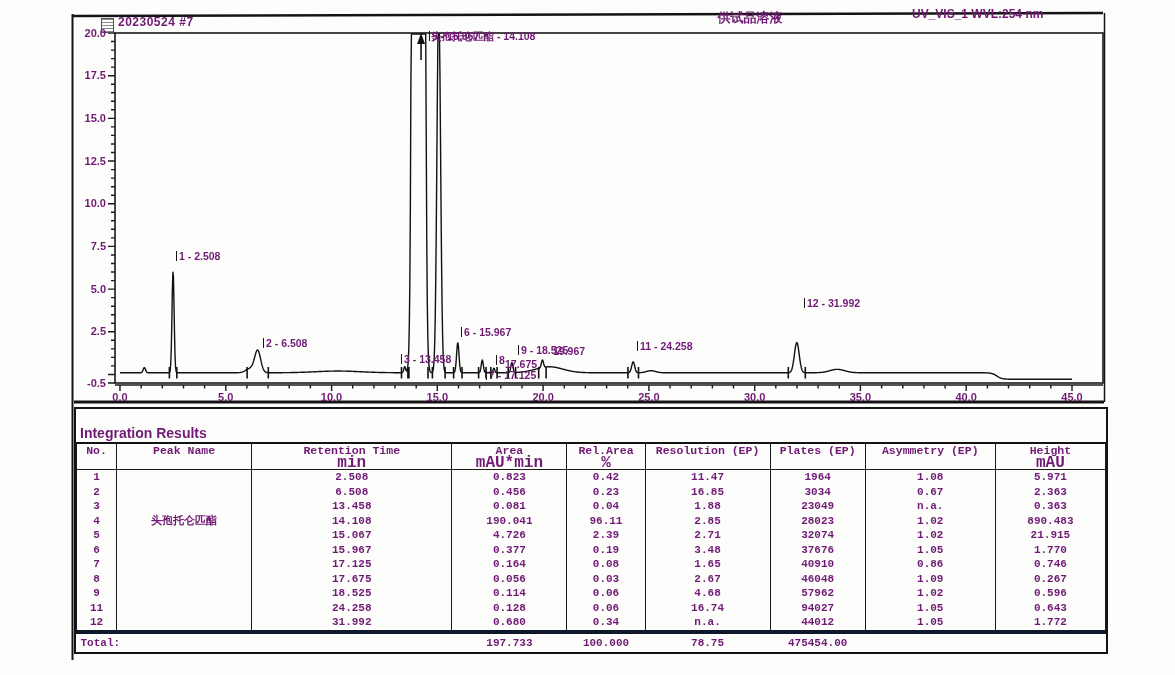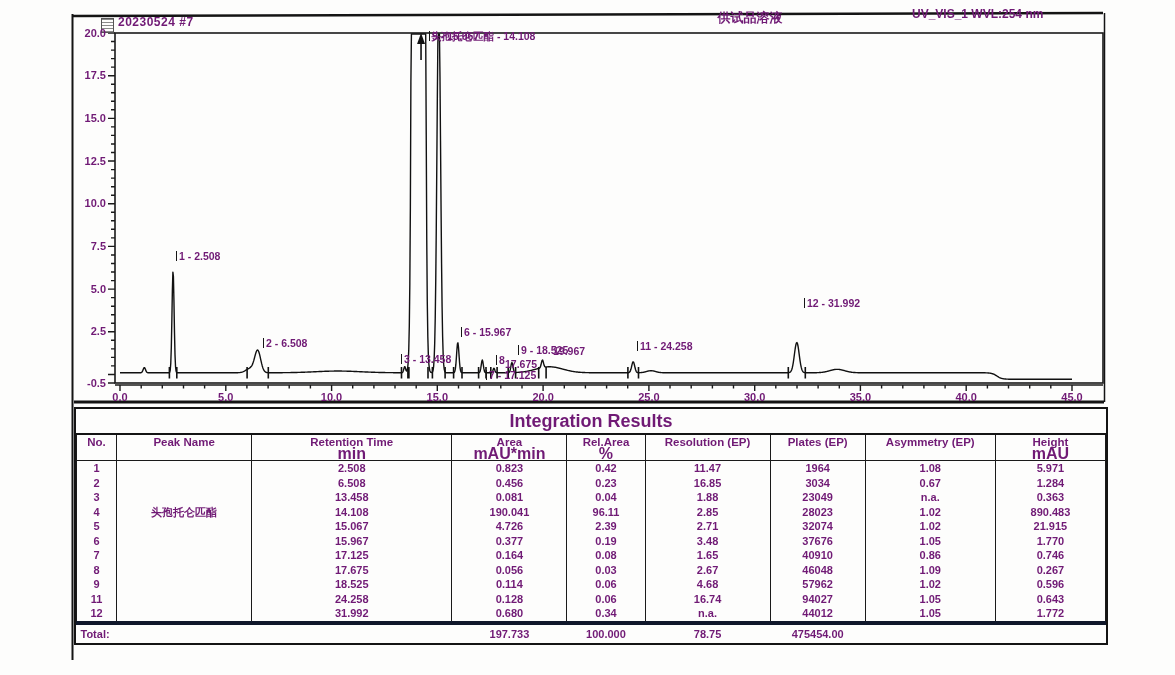--- a/index.html
+++ b/index.html
@@ -11,22 +11,22 @@
   .sample{font-size:13px;}
   .channel{font-size:12px;}
   .inj-icon{position:absolute;width:11px;height:13px;border:1px solid #555;
             background:repeating-linear-gradient(180deg,#8a8a8a 0 1px,transparent 1px 3px);}
   .ytick{position:absolute;width:46px;text-align:right;font-size:11px;font-weight:700;}
   .xtick{position:absolute;width:40px;text-align:center;font-size:11px;font-weight:700;}
   .ann{position:absolute;font-size:10.5px;font-weight:700;white-space:nowrap;line-height:10px;}
   .ann.tk{border-left:1.5px solid #161616;padding-left:2px;height:10px;}
   
   .results{position:absolute;left:74px;top:407px;width:1030px;border:2.5px solid #141414;background:transparent;}
-  .results-title{font-size:18px;font-weight:700;padding:2px 4px 1px 4px;border-bottom:2px solid #141414;text-align:center;}
-  table.res{border-collapse:collapse;width:100%;table-layout:fixed;}
+  .results-title{font-size:14px;font-weight:700;padding:16px 4px 1px 4px;border-bottom:2px solid #141414;}
+  table.res{border-collapse:collapse;width:100%;table-layout:fixed;font-family:Liberation Mono, monospace;}
   table.res th{border:1.5px solid #1a1a1a;border-top:none;font-size:11.5px;font-weight:700;
                padding:1px 0 0 0;vertical-align:top;line-height:12px;}
   table.res th .u{font-size:16px;line-height:12px;font-weight:700;min-height:12px;}
   table.res td{border-left:1.5px solid #1a1a1a;border-right:1.5px solid #1a1a1a;
                font-size:11px;font-weight:600;text-align:center;height:14.5px;padding:0;line-height:14.5px;}
   table.res tr.first td{border-top:1.5px solid #1a1a1a;}
   table.res tr.total td{border:none;border-top:4px solid #0f172a;font-weight:700;height:18px;line-height:18px;}
   table.res tr.total td.tl{text-align:left;padding-left:4px;}
 </style>
 </head>
@@ -162,21 +162,21 @@
           </tr>
           <tr class="">
             <td>2</td>
             <td></td>
             <td>6.508</td>
             <td>0.456</td>
             <td>0.23</td>
             <td>16.85</td>
             <td>3034</td>
             <td>0.67</td>
-            <td>1.284</td>
+            <td>2.363</td>
           </tr>
           <tr class="">
             <td>3</td>
             <td></td>
             <td>13.458</td>
             <td>0.081</td>
             <td>0.04</td>
             <td>1.88</td>
             <td>23049</td>
             <td>n.a.</td>

